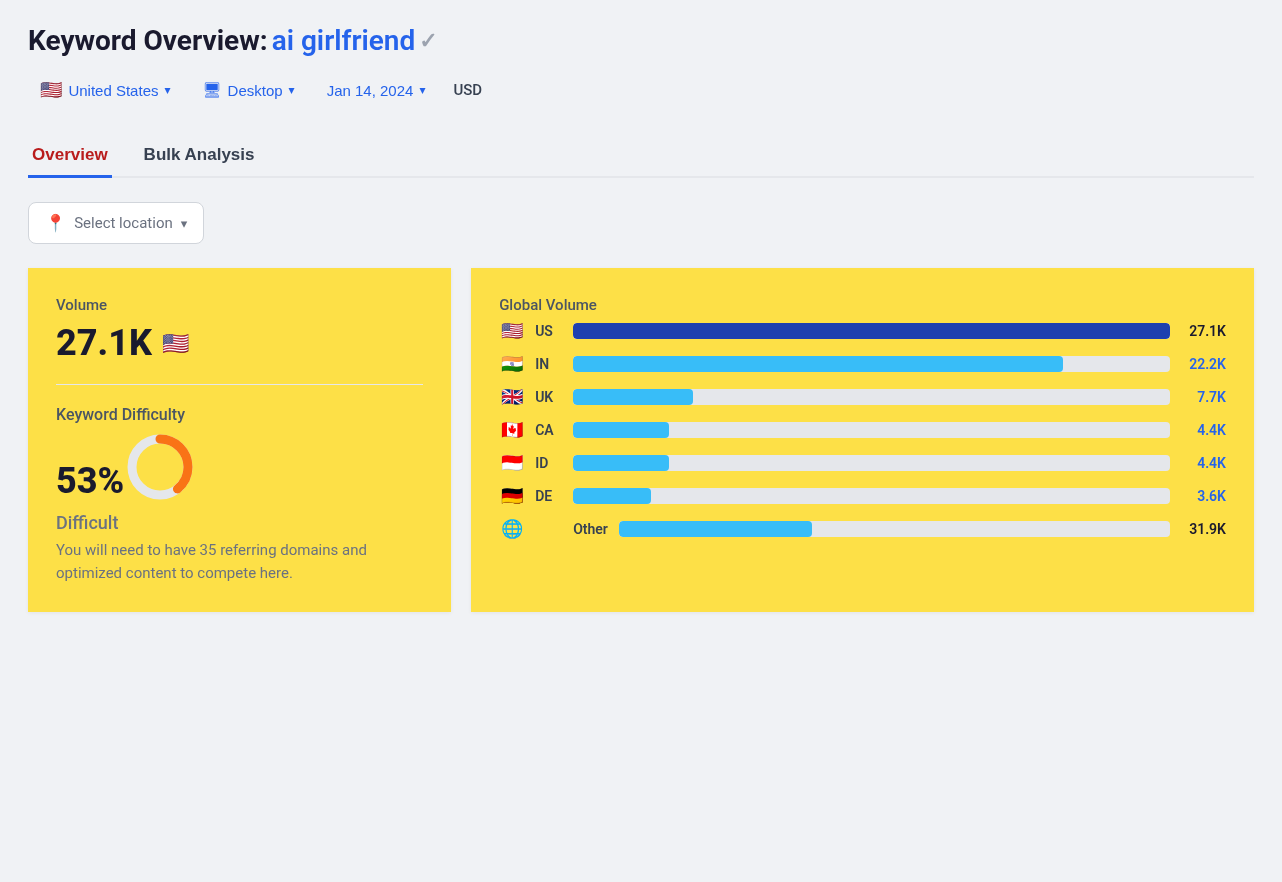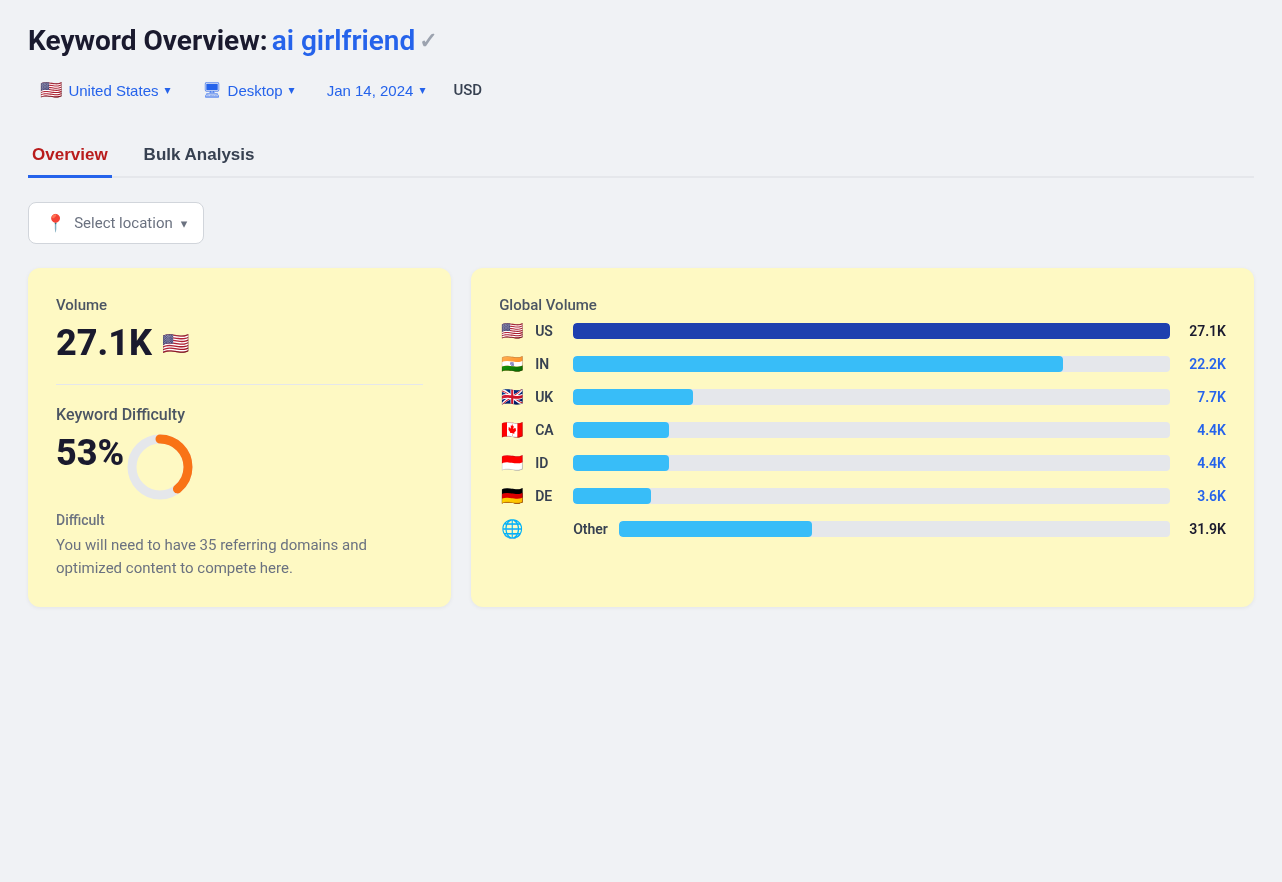--- a/index.html
+++ b/index.html
@@ -108,22 +108,22 @@
       color: #6b7280;
     }
 
     .cards-row {
       display: grid;
       grid-template-columns: 1fr 1.85fr;
       gap: 20px;
     }
 
     .card {
-      background: #fef9c3;
-      border-radius: 12px;
+      background: #fde047;
+      border-radius: 0;
       padding: 28px;
       box-shadow: 0 1px 4px rgba(0,0,0,0.06);
     }
 
     .card-label {
       font-size: 15px;
       color: #4b5563;
       font-weight: 500;
       margin-bottom: 8px;
     }
@@ -148,21 +148,21 @@
     }
 
     .kd-section .kd-label {
       font-size: 16px;
       color: #4b5563;
       font-weight: 500;
       margin-bottom: 8px;
     }
     .kd-row {
       display: flex;
-      align-items: flex-start;
+      align-items: flex-end;
       gap: 1px;
       margin-bottom: 10px;
     }
     .kd-percent {
       font-size: 36px;
       font-weight: 800;
       color: #1a1a2e;
     }
 
     
@@ -182,21 +182,21 @@
     .donut-fill {
       fill: none;
       stroke: #f97316;
       stroke-width: 9;
       stroke-linecap: round;
       stroke-dasharray: 132;
       stroke-dashoffset: 63; 
     }
 
     .kd-tag {
-      font-size: 14px;
+      font-size: 18px;
       color: #6b7280;
       font-weight: 500;
     }
     .kd-desc {
       font-size: 15px;
       color: #6b7280;
       line-height: 1.5;
       margin-top: 6px;
     }
 

